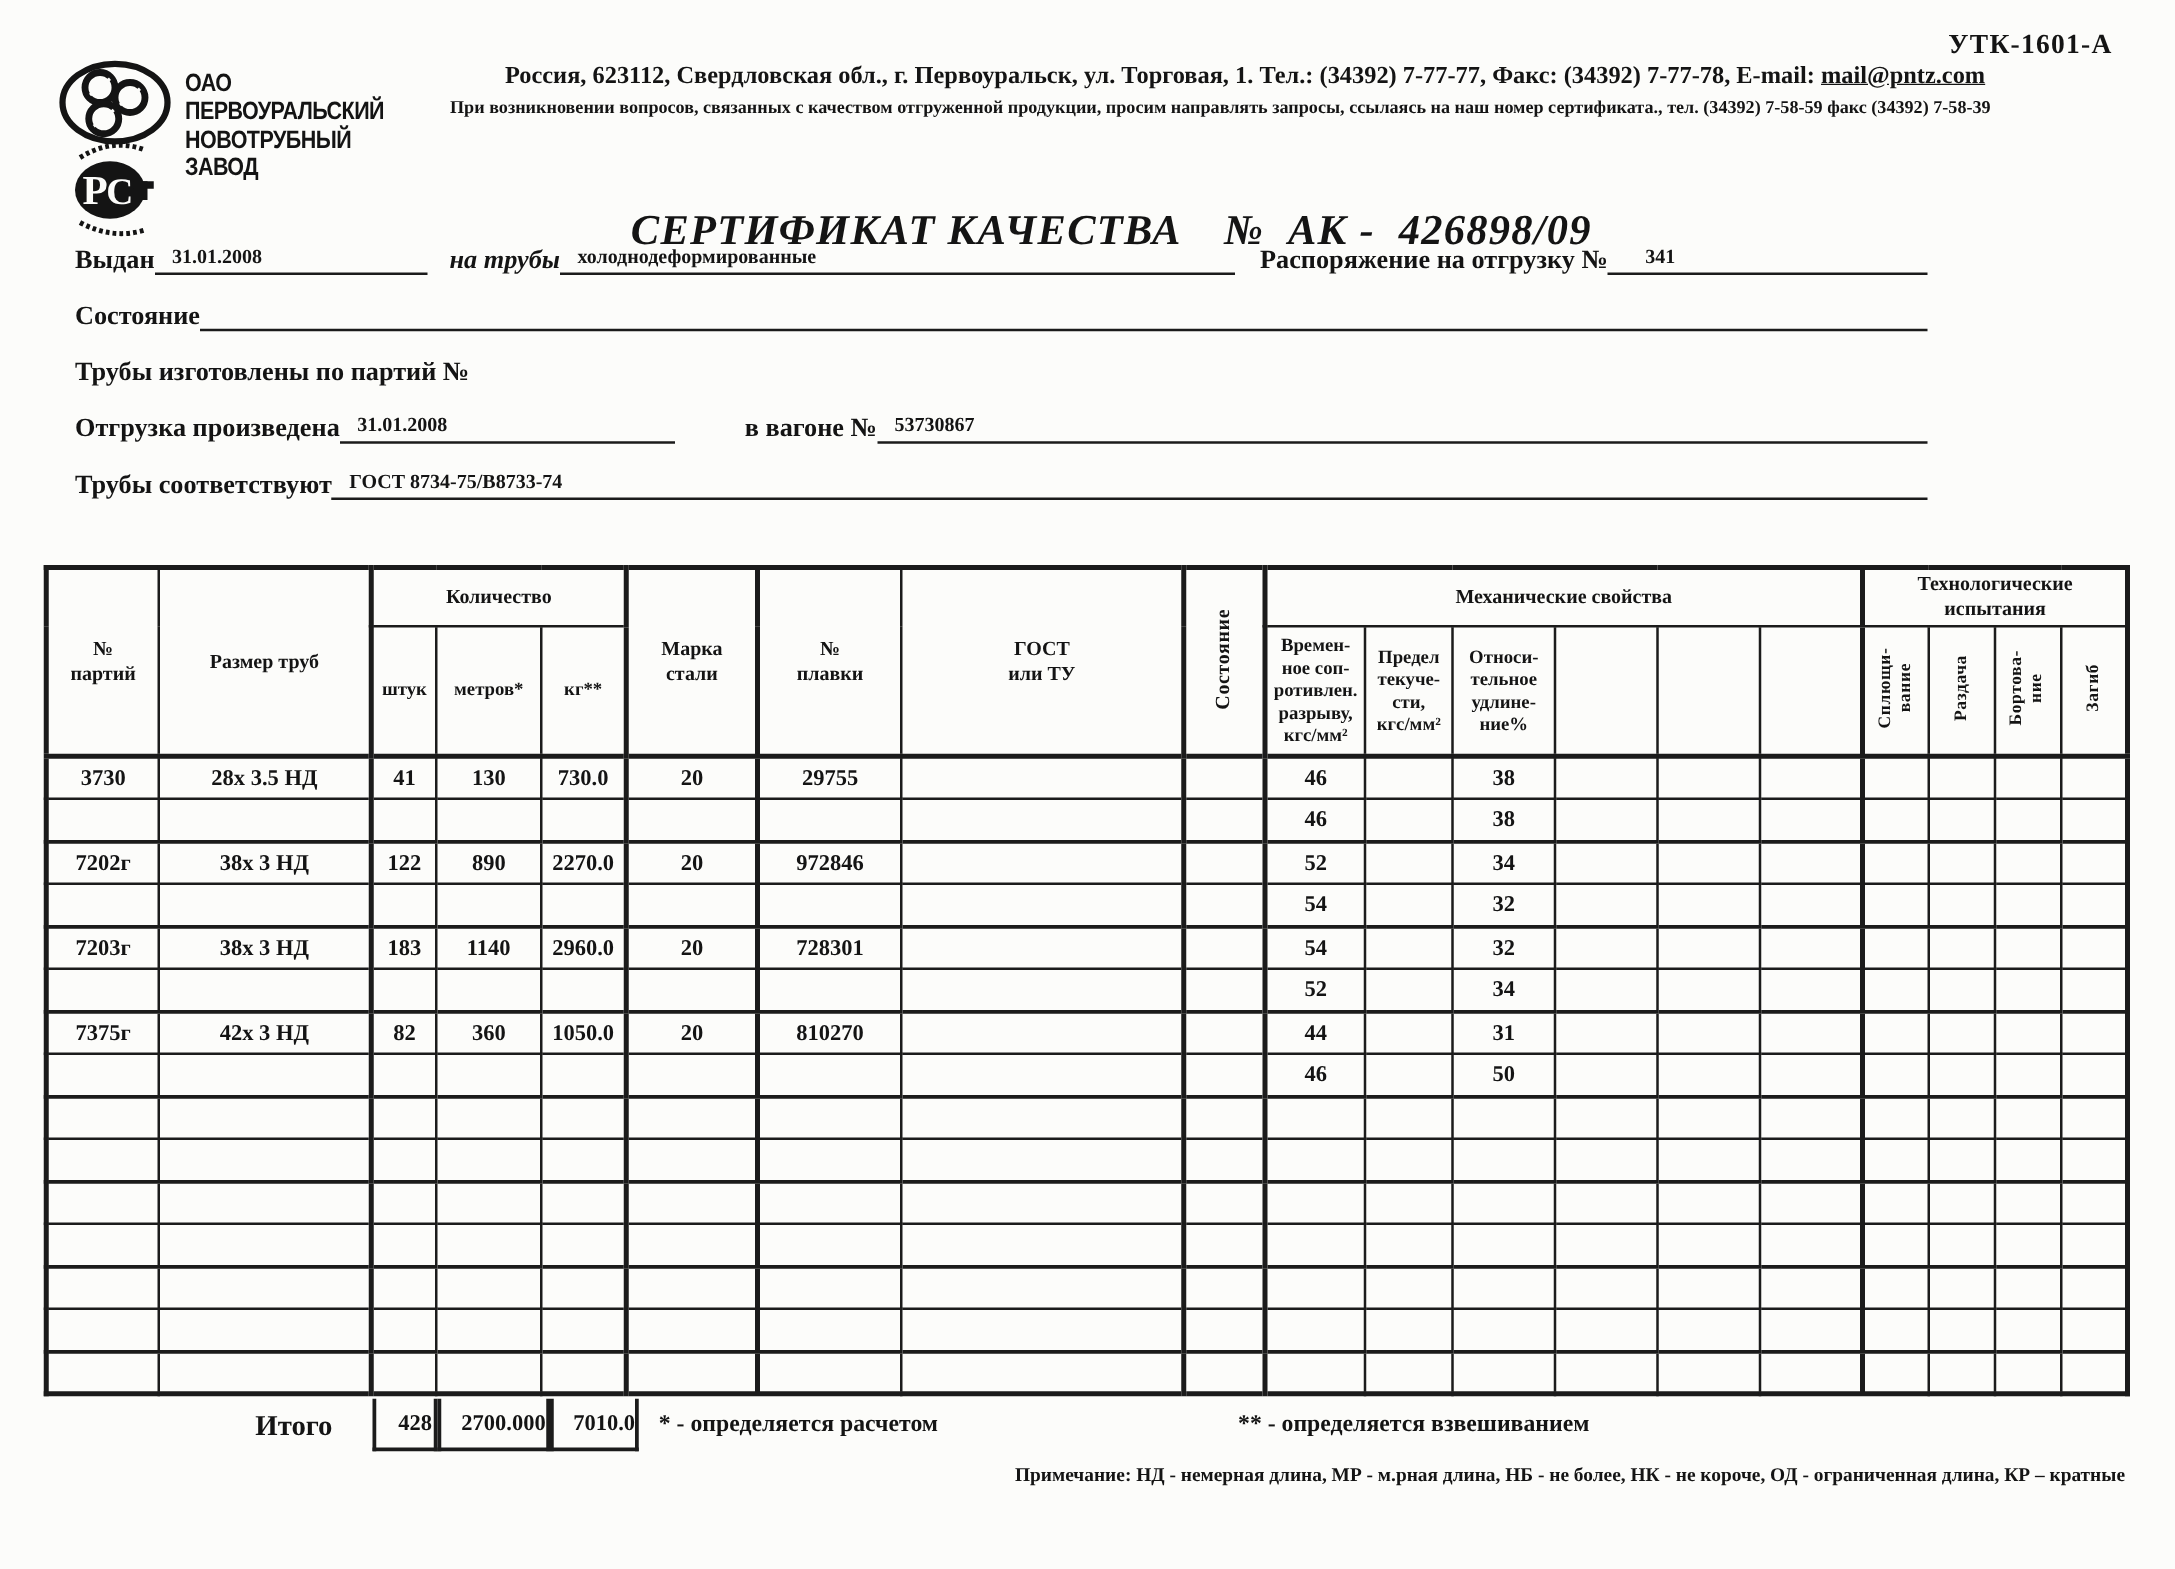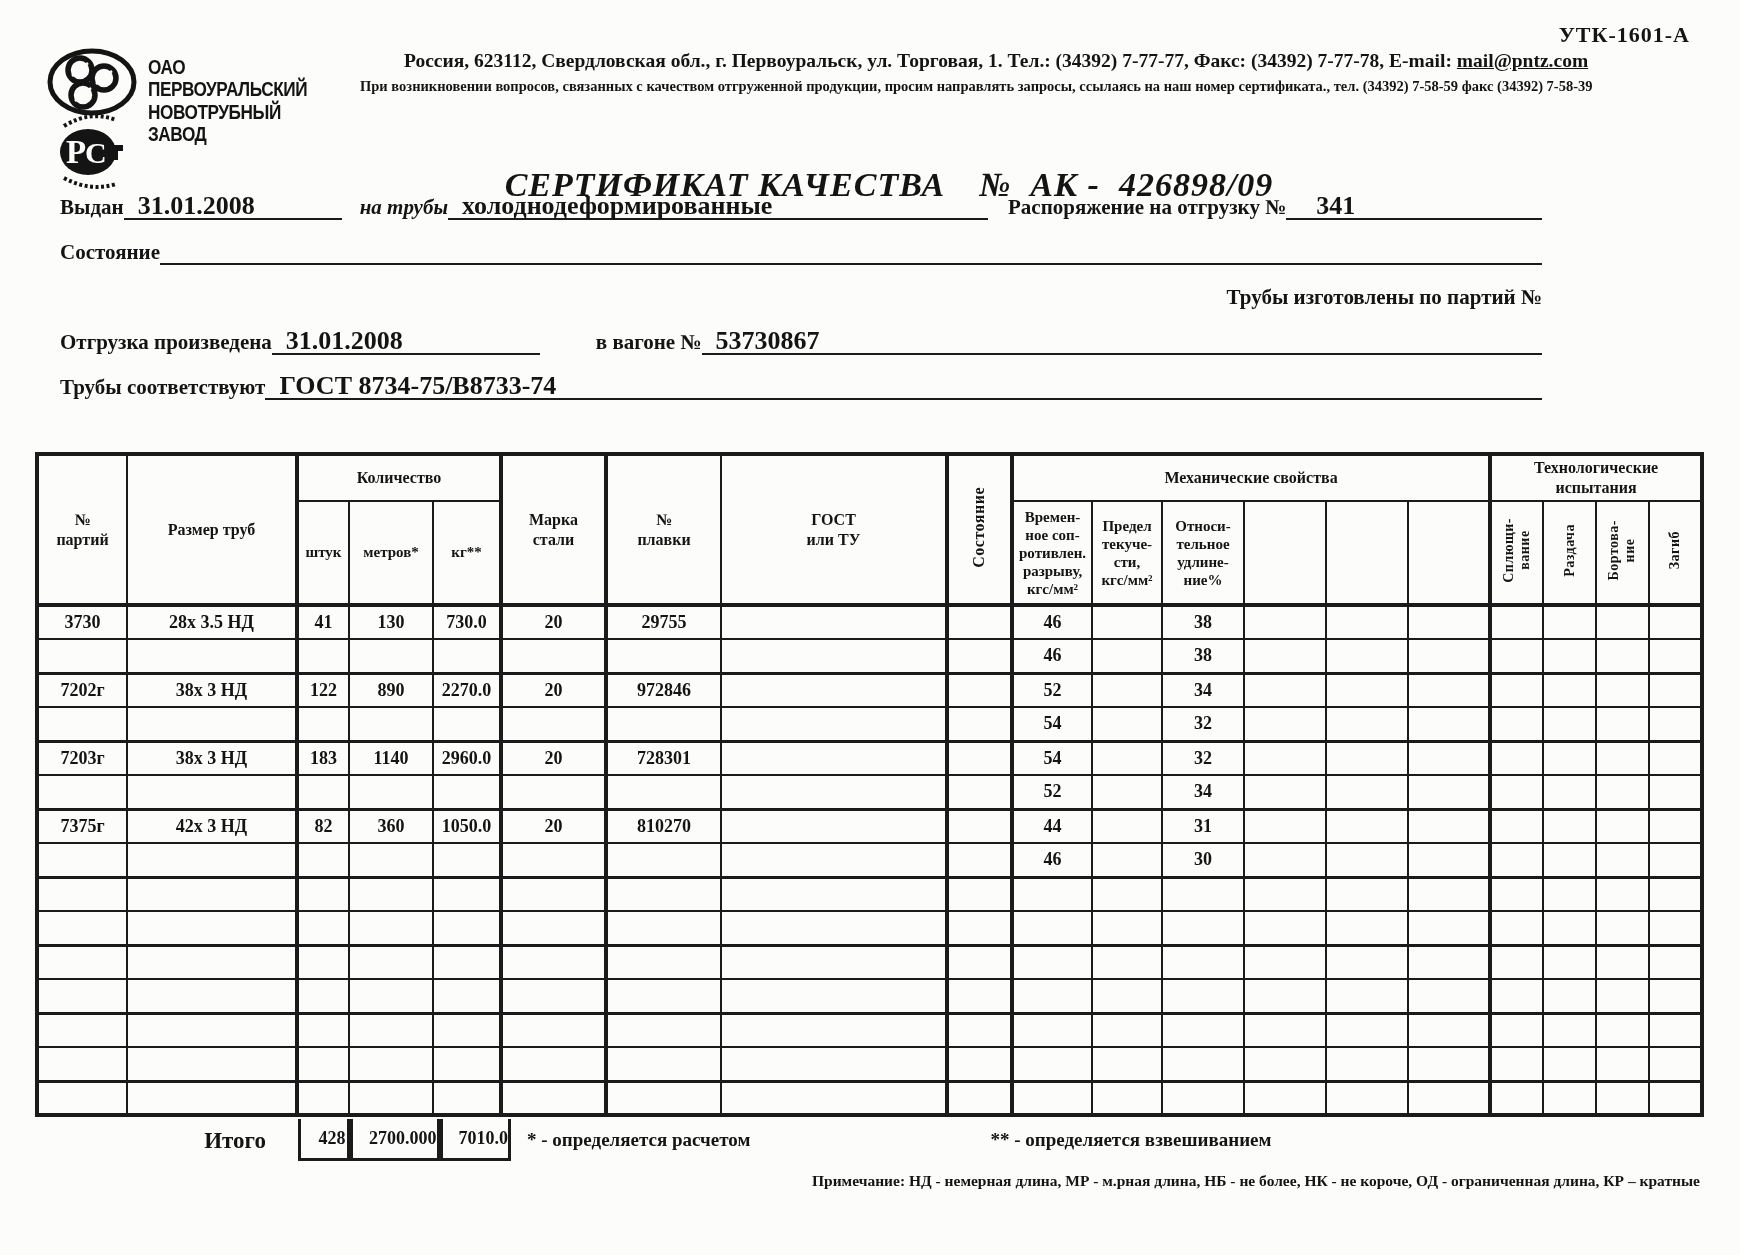--- a/index.html
+++ b/index.html
@@ -27,24 +27,24 @@
   .rst-box { position:absolute; top:104px; left:52px; }
 
   .cert-title {
     position:absolute; top:128px; left:30px; width:1680px;
     text-align:center; font-weight:bold; font-style:italic; font-size:34px;
     white-space:pre; letter-spacing:1px;
   }
   .cert-title .tnum { margin-left:34px; }
 
   .fields { position:absolute; top:190px; left:60px; width:1482px; }
-  .frow { display:flex; align-items:flex-end; margin-bottom:15px; height:30px;justify-content:flex-end; }
+  .frow { display:flex; align-items:flex-end; margin-bottom:15px; height:30px; }
   .flabel { font-weight:bold; font-size:21px; white-space:pre; flex:0 0 auto; }
   .fval {
-    border-bottom:2px solid #1b1b1b; font-weight:bold; font-size:26px;
+    border-bottom:2px solid #1b1b1b; font-weight:bold; font-size:16px;
     padding:0 0 1px 14px; white-space:pre; height:28px; line-height:27px;
   }
   .grow { flex:1 1 auto; }
 
   
   .tbl-wrap { position:absolute; top:452px; left:35px; }
   table.cert { border-collapse:collapse; table-layout:fixed; width:1665px; border:4px solid #1b1b1b; }
   table.cert th, table.cert td {
     border:2px solid #1b1b1b; font-weight:bold; text-align:center;
     vertical-align:middle; padding:0; overflow:hidden;
@@ -373,21 +373,21 @@
             <td class="tr4"></td>
             <td></td>
             <td></td>
             <td class="tr4"></td>
             <td class="tr4"></td>
             <td></td>
             <td class="tr4"></td>
             <td class="tr4"></td>
             <td>46</td>
             <td></td>
-            <td>30</td>
+            <td>50</td>
             <td></td>
             <td></td>
             <td class="tr4"></td>
             <td></td>
             <td></td>
             <td></td>
             <td></td>
           </tr>
           <tr>
             <td></td>

